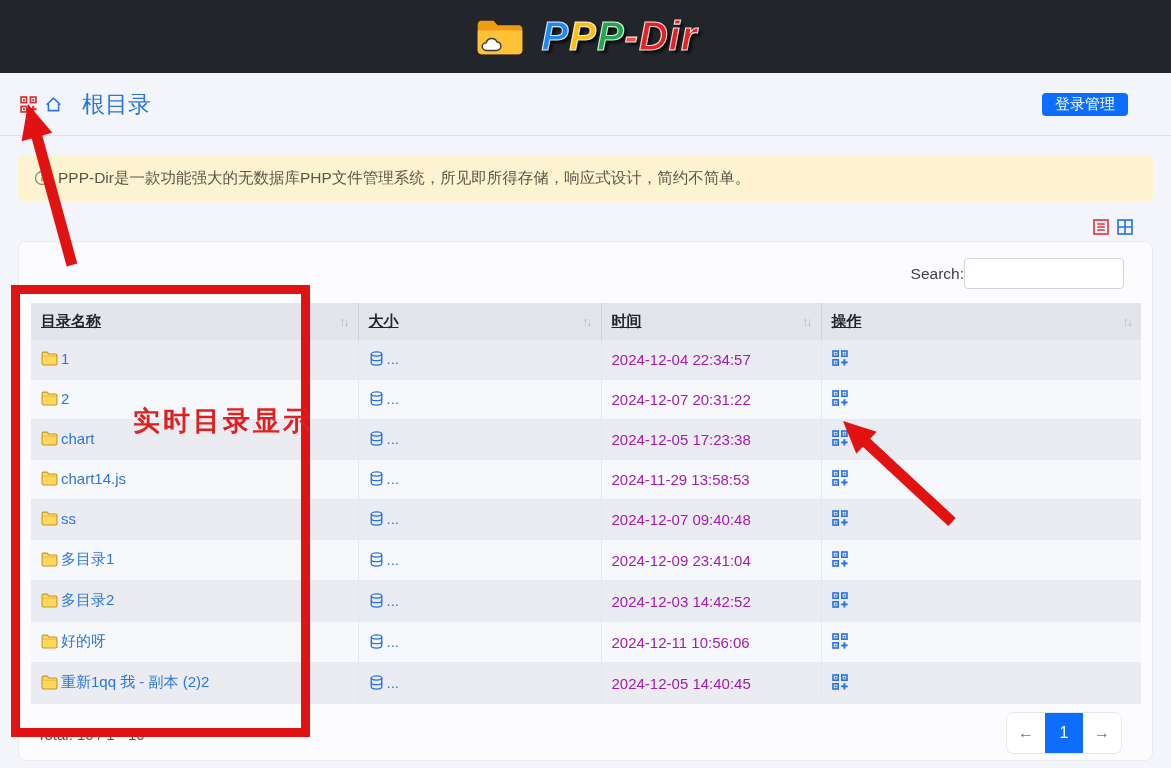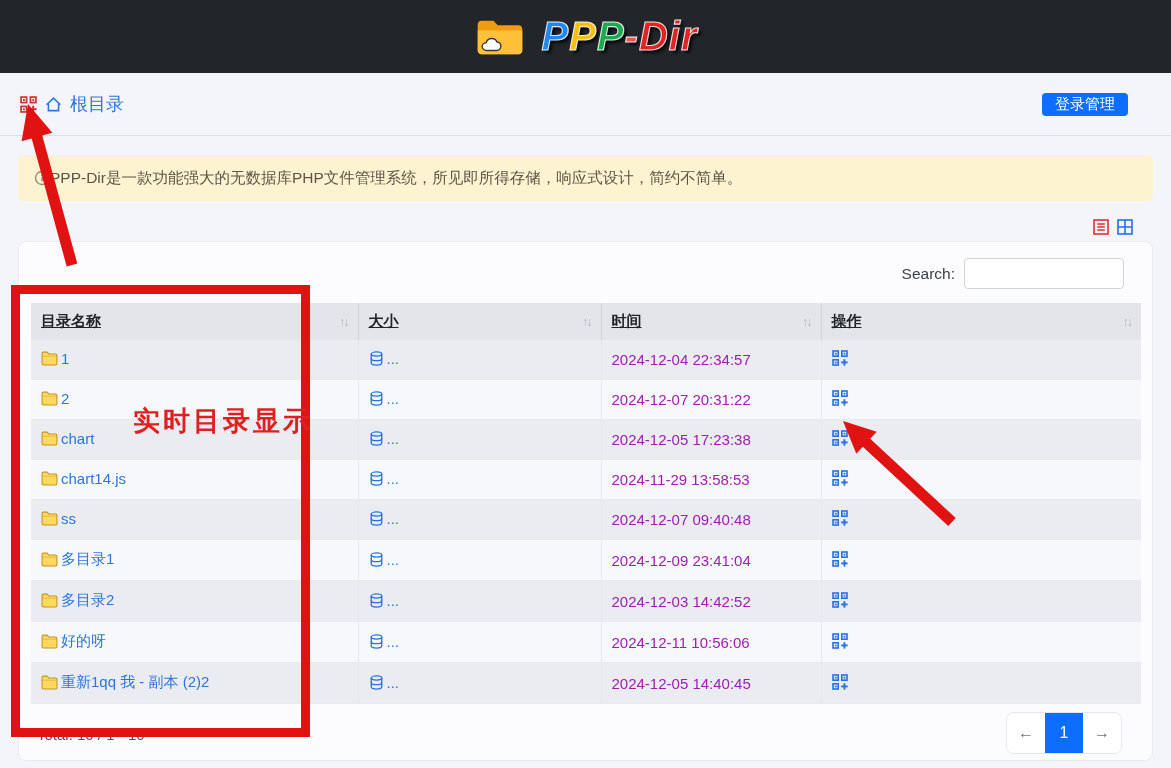--- a/index.html
+++ b/index.html
@@ -25,57 +25,57 @@
   .ldash{color:#f4504d} .ldir{color:#e32222}
 
   
   .nav-row {
     height:63px; display:flex; align-items:center;
     padding:0 20px; border-bottom:1px solid #dde0e6;
   }
   .nav-left { display:flex; align-items:center; gap:8px; }
   .qr-red { color:#d62f2f; width:17px; height:17px; cursor:pointer; }
   .root-link {
-    display:flex; align-items:center; gap:8px;
-    color:#2b77d9; font-size:18px; text-decoration:none; cursor:pointer;
+    display:flex; align-items:center; gap:20px;
+    color:#2b77d9; font-size:23px; text-decoration:none; cursor:pointer;
   }
   .root-link svg { width:17px; height:17px; }
   .login-btn {
     margin-left:auto; margin-right:23px;
     background:#0d6efd; color:#fff; border:none; border-radius:4px;
     font-size:15px; padding:2px 13px; cursor:pointer;
     font-family:inherit;
   }
 
   
   .banner {
     margin:19px 18px 0 18px; height:46px;
     background:#fdf3d1; border-radius:5px;
-    display:flex; align-items:center; 
+    display:flex; align-items:center; gap:8px;
     padding:0 16px; font-size:15.5px; color:#5c5648;
   }
   .banner svg { width:16px; height:16px; color:#8d8672; flex:0 0 auto; }
 
   
   .view-toggles {
     margin:18px 38px 6px 0;
     display:flex; justify-content:flex-end; gap:8px;
   }
   .view-toggles svg { width:16px; height:16px; cursor:pointer; }
   .icon-red { color:#e03038; }
   .icon-blue { color:#2670e8; }
 
   
   .card {
     margin:0 18px; background:#fcfcfe;
     border:1px solid #e9ebf1; border-radius:8px;
     padding:10px 12px 0 12px; min-height:520px;
   }
   .search-row {
-    display:flex; justify-content:flex-end; align-items:center; gap:9px;
+    display:flex; justify-content:flex-end; align-items:center; 
     padding:6px 16px 14px 0;
   }
   .search-row label { font-size:15.5px; color:#3c4147; }
   .search-row input {
     width:160px; height:31px; border:1px solid #ced4da; border-radius:4px;
     font-size:14px; padding:0 8px; background:#fff; outline:none;
     font-family:inherit;
   }
 
   

